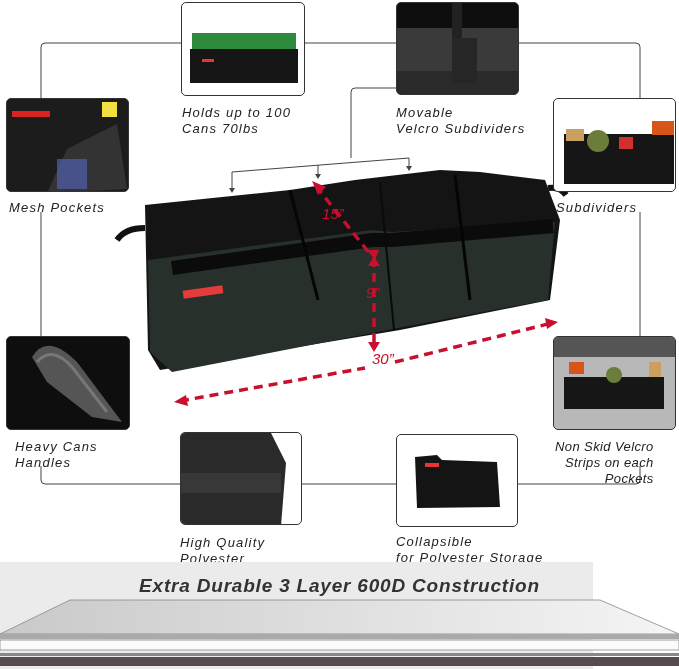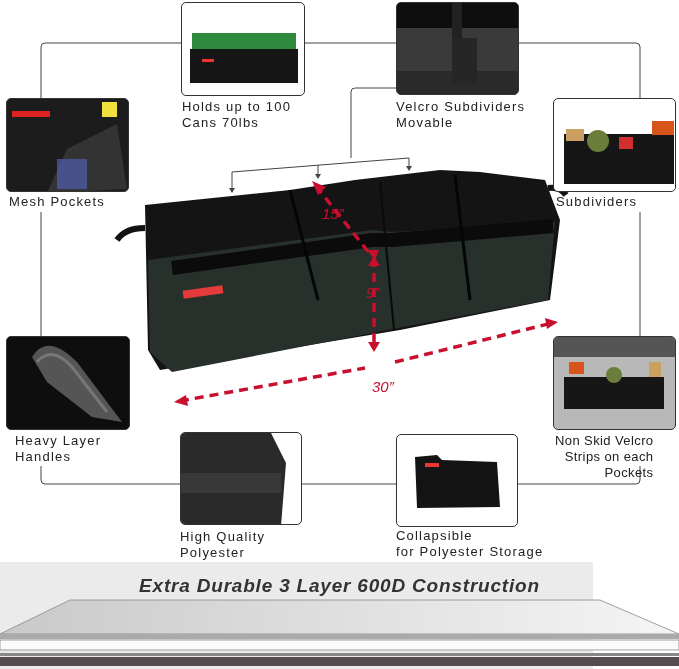--- a/index.html
+++ b/index.html
@@ -4,22 +4,22 @@
 <style>
   * { box-sizing: border-box; margin: 0; padding: 0; }
   html, body { width: 679px; height: 669px; background: #ffffff; overflow: hidden; }
   body { position: relative; font-family: "Liberation Sans", sans-serif; }
   .stage { position: absolute; left: 0; top: 0; width: 679px; height: 669px; }
   svg.overlay { position: absolute; left: 0; top: 0; }
   .thumb {
     position: absolute; border: 1.5px solid #333; border-radius: 5px; overflow: hidden; background: #1a1a1a;
   }
   .caption {
-    position: absolute; font-size: 13px; line-height: 16px; color: #222;
-    letter-spacing: 1.2px; white-space: nowrap;
+    position: absolute; font-style: italic; font-size: 13px; line-height: 16px; color: #222;
+    letter-spacing: 1.2px; white-space: nowrap; margin-top: 6px;
   }
   .caption span { display: block; }
   .footer {
     position: absolute; left: 0; top: 562px; width: 593px; height: 107px; background: #ebebeb;
   }
   .footer-title {
     position: absolute; left: 0; width: 679px; top: 13px; text-align: center;
     font-style: italic; font-weight: bold; font-size: 19px; color: #333; letter-spacing: 0.8px;
   }
   .dim-label {
@@ -78,21 +78,21 @@
       <path d="M375 260 L367 250 L379 250 Z"></path>
       <path d="M374 256 L368 266 L380 266 Z"></path>
       <path d="M374 352 L368 342 L380 342 Z"></path>
       <path d="M174 402 L186 395 L188 406 Z"></path>
       <path d="M558 322 L545 318 L547 329 Z"></path>
     </g>
   </svg>
 
   <div class="dim-label" style="left:322px; top:205px;">15”</div>
   <div class="dim-label" style="left:366px; top:284px;">9”</div>
-  <div class="dim-label" style="left:372px; top:350px;margin-top:28px;">30”</div>
+  <div class="dim-label" style="left:372px; top:350px;">30”</div>
 
   <div class="thumb" style="left:181px; top:2px; width:124px; height:94px; background:#fff;">
     <svg width="124" height="94">
       <rect x="10" y="30" width="104" height="18" fill="#2e8b3e"></rect>
       <rect x="8" y="46" width="108" height="34" fill="#161616"></rect>
       <rect x="20" y="56" width="12" height="3" fill="#e33"></rect>
     </svg>
   </div>
   <div class="caption" style="left:182px; top:99px;">
     <span>Holds up to 100</span>
@@ -101,22 +101,22 @@
 
   <div class="thumb" style="left:396px; top:2px; width:123px; height:93px; background:#2a2a2a;">
     <svg width="123" height="93">
       <rect x="0" y="0" width="123" height="25" fill="#0e0e0e"></rect>
       <rect x="0" y="25" width="123" height="43" fill="#3a3a3a"></rect>
       <rect x="55" y="0" width="10" height="40" fill="#222"></rect>
       <rect x="55" y="35" width="25" height="45" fill="#262626"></rect>
     </svg>
   </div>
   <div class="caption" style="left:396px; top:99px;">
+    <span>Movable</span>
     <span>Velcro Subdividers</span>
-    <span>Movable</span>
   </div>
 
   <div class="thumb" style="left:6px; top:98px; width:123px; height:94px; background:#1c1c1c;">
     <svg width="123" height="94">
       <rect x="5" y="12" width="38" height="6" fill="#d22"></rect>
       <rect x="95" y="3" width="15" height="15" fill="#f0e040"></rect>
       <path d="M60 50 L110 25 L120 90 L40 94 Z" fill="#333"></path>
       <rect x="50" y="60" width="30" height="30" fill="#5060b0" opacity="0.7"></rect>
     </svg>
   </div>
@@ -137,21 +137,21 @@
     <span>Subdividers</span>
   </div>
 
   <div class="thumb" style="left:6px; top:336px; width:124px; height:94px; background:#0e0e0e;">
     <svg width="124" height="94">
       <path d="M25 20 Q40 -5 70 25 L115 85 L85 80 L40 45 Z" fill="#555"></path>
       <path d="M30 25 Q45 8 65 30 L100 75" stroke="#777" stroke-width="3" fill="none"></path>
     </svg>
   </div>
   <div class="caption" style="left:15px; top:433px;">
-    <span>Heavy Layer</span>
+    <span>Heavy Cans</span>
     <span>Handles</span>
   </div>
 
   <div class="thumb" style="left:553px; top:336px; width:123px; height:94px; background:#b8b8b8;">
     <svg width="123" height="94">
       <rect x="0" y="0" width="123" height="20" fill="#555"></rect>
       <rect x="10" y="40" width="100" height="32" fill="#161616"></rect>
       <rect x="15" y="25" width="15" height="12" fill="#d8551a"></rect>
       <circle cx="60" cy="38" r="8" fill="#6b7d3a"></circle>
       <rect x="95" y="25" width="12" height="15" fill="#c9a060"></rect>

